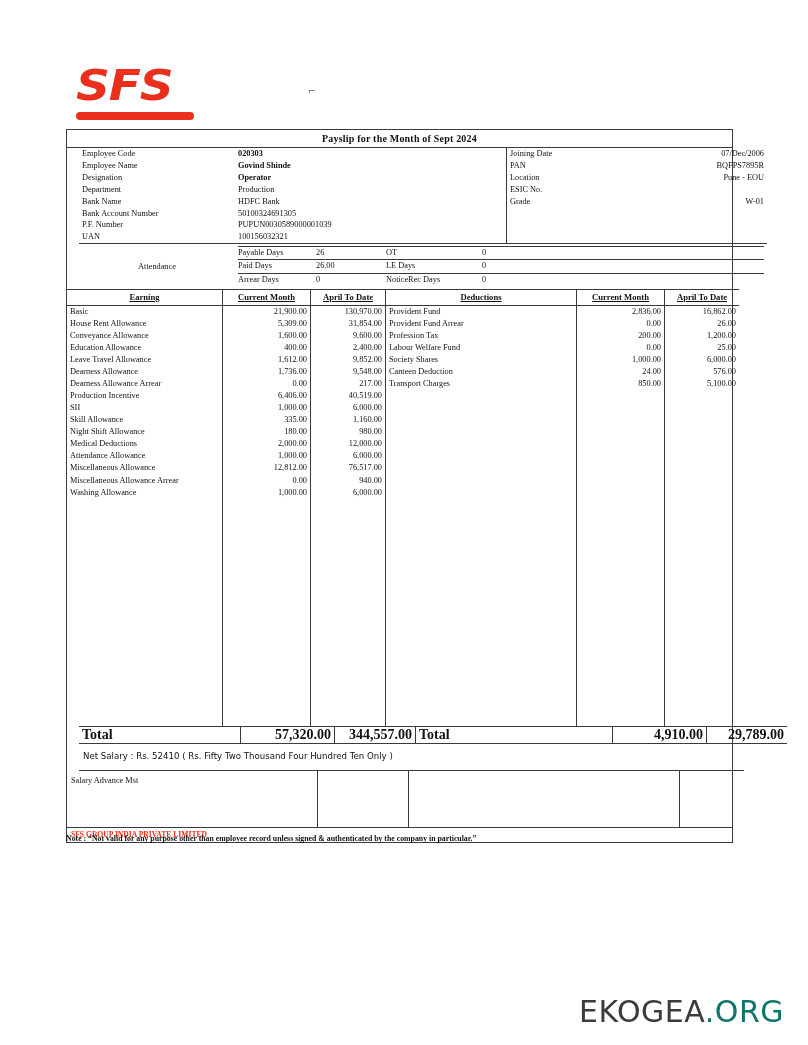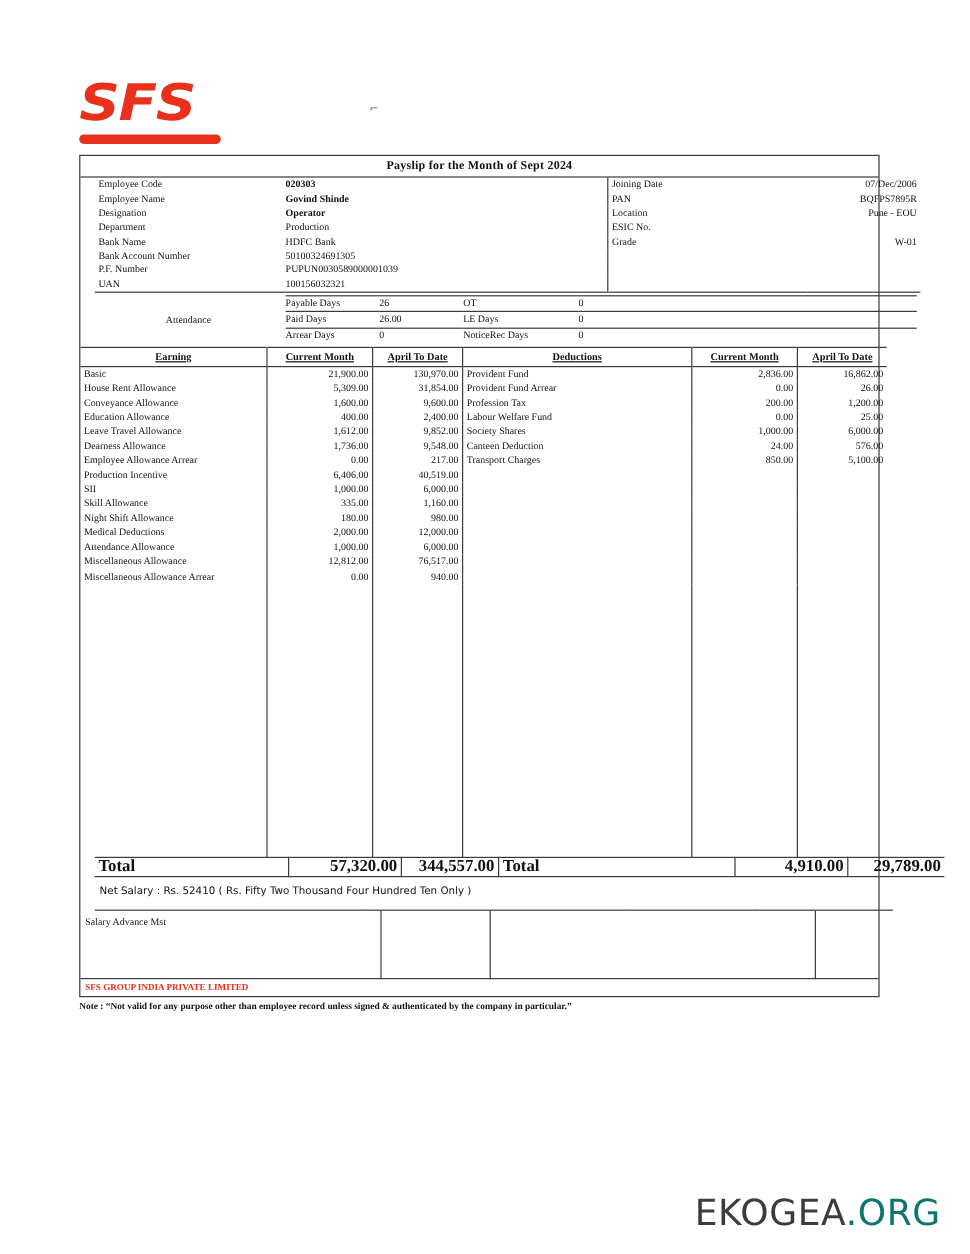--- a/index.html
+++ b/index.html
@@ -12,21 +12,21 @@
     height: 1045px;
     position: relative;
     font-family: "Liberation Serif", "DejaVu Serif", serif;
     color: #111111;
     overflow: hidden;
   }
 
   
   #logo-block {
     position: absolute;
-    left: 66px;
+    left: 76px;
     top: 64px;
     width: 124px;
     height: 58px;
   }
   #logo-text {
     font-family: "DejaVu Sans", sans-serif;
     font-weight: bold;
     font-style: italic;
     font-size: 42px;
     letter-spacing: -1px;
@@ -371,21 +371,21 @@
         </tr>
         <tr>
           <td class="c-desc">Dearness Allowance</td>
           <td class="c-cur num">1,736.00</td>
           <td class="c-ytd num">9,548.00</td>
           <td class="c-ddesc">Canteen Deduction</td>
           <td class="c-dcur num">24.00</td>
           <td class="c-dytd num last">576.00</td>
         </tr>
         <tr>
-          <td class="c-desc">Employee Allowance Arrear</td>
+          <td class="c-desc">Dearness Allowance Arrear</td>
           <td class="c-cur num">0.00</td>
           <td class="c-ytd num">217.00</td>
           <td class="c-ddesc">Transport Charges</td>
           <td class="c-dcur num">850.00</td>
           <td class="c-dytd num last">5,100.00</td>
         </tr>
         <tr>
           <td class="c-desc">Production Incentive</td>
           <td class="c-cur num">6,406.00</td>
           <td class="c-ytd num">40,519.00</td>
@@ -438,20 +438,28 @@
           <td class="c-cur num">12,812.00</td>
           <td class="c-ytd num">76,517.00</td>
           <td class="c-ddesc"></td>
           <td class="c-dcur num"></td>
           <td class="c-dytd num last"></td>
         </tr>
         <tr>
           <td class="c-desc">Miscellaneous Allowance Arrear</td>
           <td class="c-cur num">0.00</td>
           <td class="c-ytd num">940.00</td>
+          <td class="c-ddesc"></td>
+          <td class="c-dcur num"></td>
+          <td class="c-dytd num last"></td>
+        </tr>
+        <tr>
+          <td class="c-desc">Washing Allowance</td>
+          <td class="c-cur num">1,000.00</td>
+          <td class="c-ytd num">6,000.00</td>
           <td class="c-ddesc"></td>
           <td class="c-dcur num"></td>
           <td class="c-dytd num last"></td>
         </tr>
         <tr>
           <td class="spacer-cell"></td>
           <td class="spacer-cell"></td>
           <td class="spacer-cell"></td>
           <td class="spacer-cell"></td>
           <td class="spacer-cell"></td>

